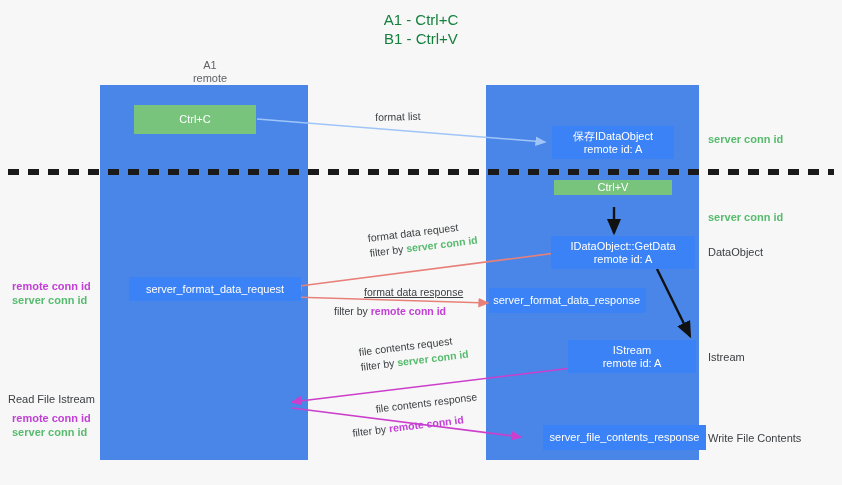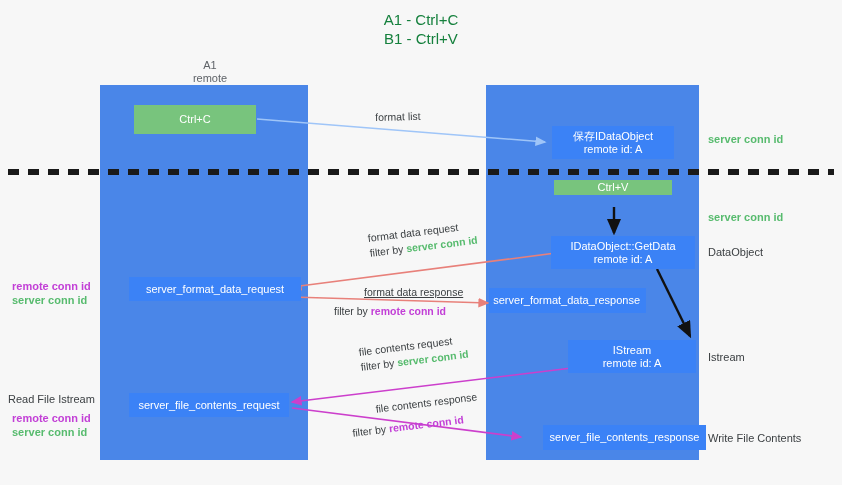--- a/index.html
+++ b/index.html
@@ -136,23 +136,20 @@
   </div>
 
   <div class="node orange" style="left:129px;top:277px;width:172px;height:24px;">
     <span>server_format_data_request</span>
   </div>
 
   <div class="node orange" style="left:489px;top:288px;width:157px;height:25px;justify-content:flex-end;">
     <span>server_format_data_response</span>
   </div>
 
-  <div class="node orange" style="left:129px;top:393px;width:160px;height:24px;">
-    <span>server_file_contents_request</span>
-  </div>
 
   <div class="node orange" style="left:543px;top:425px;width:163px;height:25px;">
     <span>server_file_contents_response</span>
   </div>
 
   <div class="flab" style="left:375px;top:110px;transform:rotate(-1.5deg);">
     <div>format list</div>
   </div>
 
   <div class="flab" style="left:367px;top:231px;transform:rotate(-7deg);">

